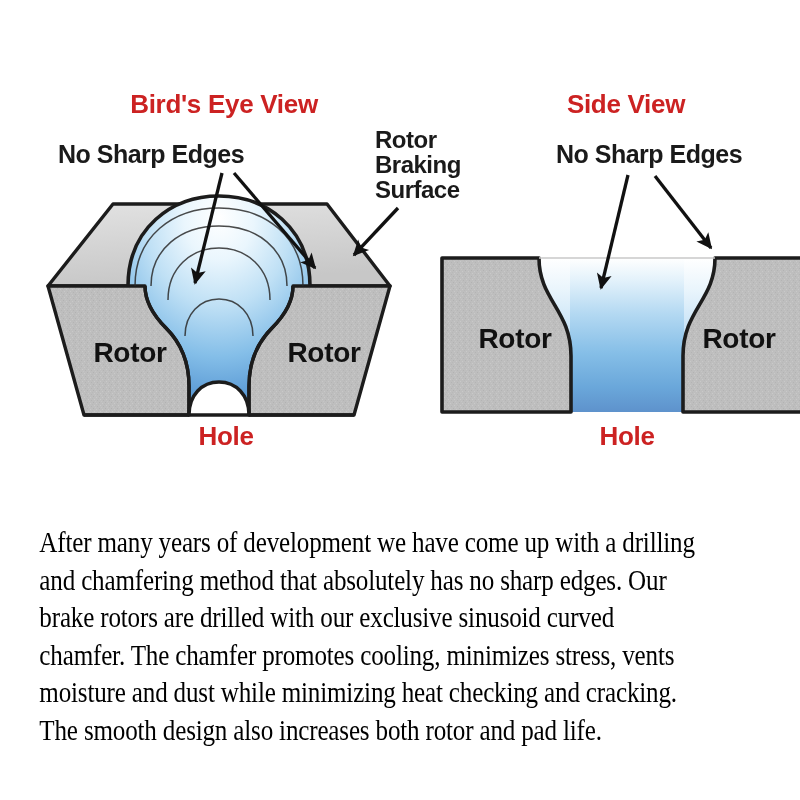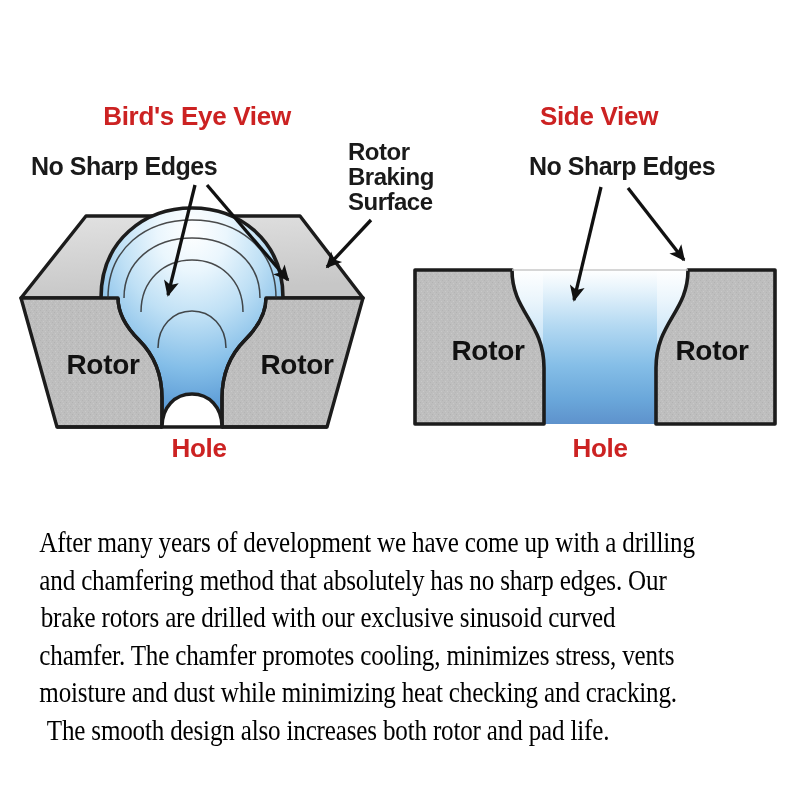--- a/index.html
+++ b/index.html
@@ -17,30 +17,31 @@
   }
   #page {
     position: relative;
     width: 800px;
     height: 800px;
     background: #ffffff;
   }
   .figure-layer {
     position: absolute;
     left: 0;
-    top: 12px;
+    top: 0;
     width: 736px;
     height: 480px;
+    padding-left: 27px;
   }
   .caption-block {
     position: absolute;
     left: 0;
     top: 524px;
     width: 656px;
-    text-align: center;
+    text-align: left;
   }
   .caption-line {
     font-family: "Liberation Serif", serif;
     font-size: 28.5px;
     line-height: 37.5px;
     color: #000000;
     letter-spacing: -0.2px;
     transform: scaleX(0.88);
     transform-origin: center center;
     white-space: nowrap;

